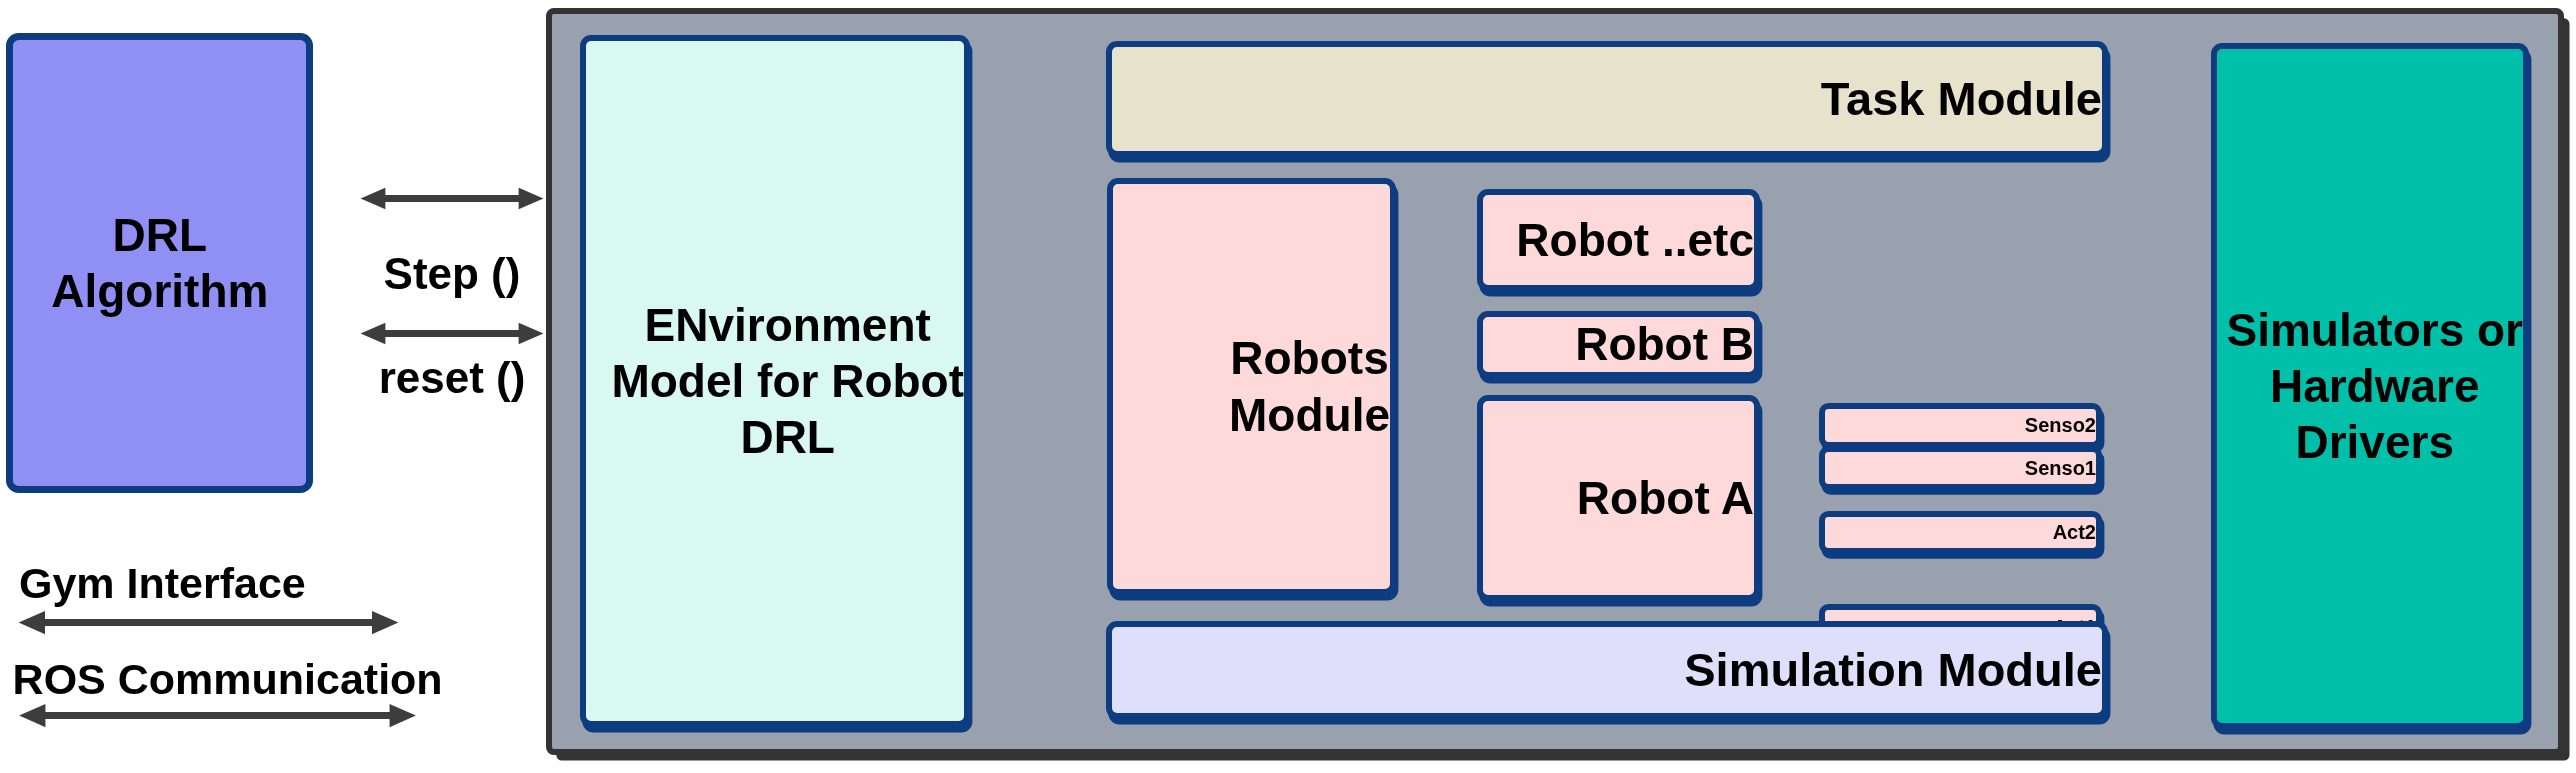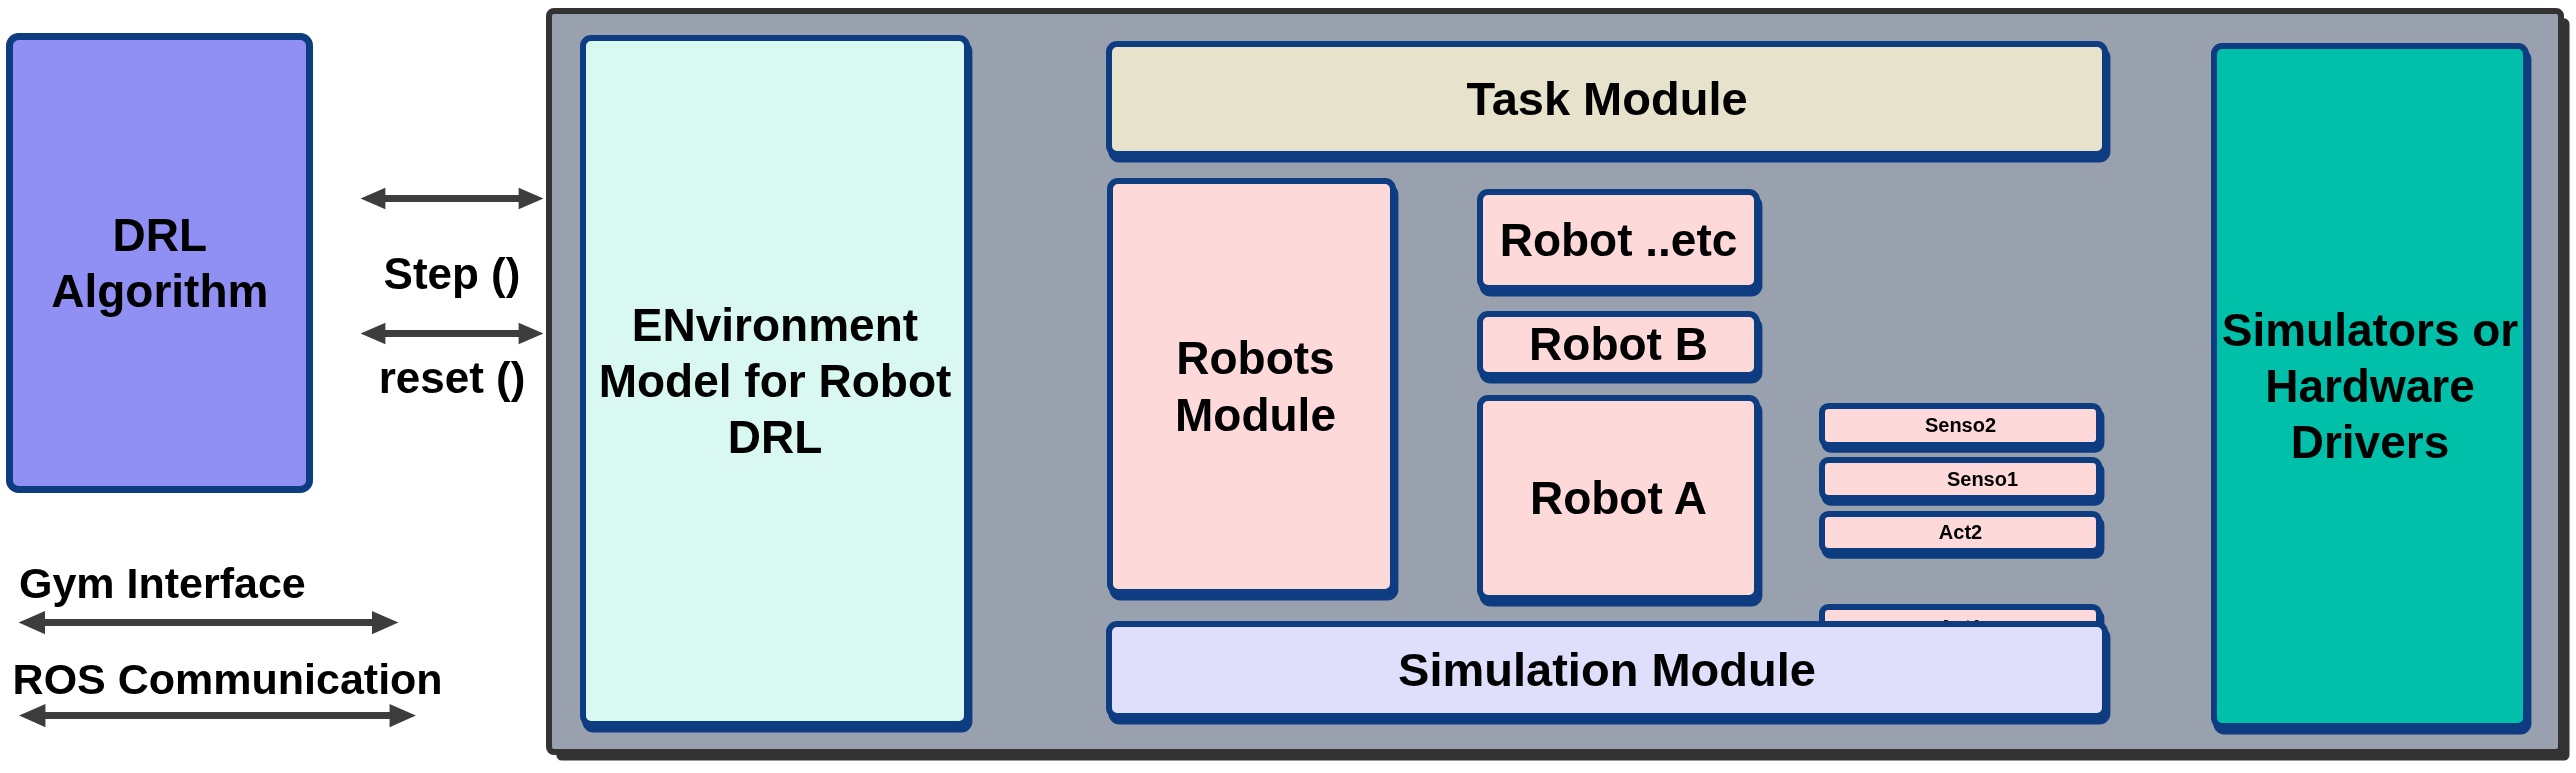--- a/index.html
+++ b/index.html
@@ -20,31 +20,31 @@
   .ros-label{left:12.6px;top:640px;margin-top:16px;}
   svg.arrow{display:block;}
 
   
   .container-box{left:546px;top:7.9px;width:2018px;height:747px;background:#99a1ae;
                  border:6.3px solid #333333;border-radius:7.9px;
                  box-shadow:7.9px 7.9px 0 -2.4px #333333;}
 
   
   .ibox{border:6.3px solid #0d3c80;border-radius:11px;box-shadow:2.4px 5.5px 0 0 #0d3c80;
-        display:flex;align-items:center;justify-content:center;font-size:46px;}
+        display:flex;align-items:center;justify-content:flex-end;font-size:46px;}
   .env-box{left:580px;top:35px;width:390px;height:692px;background:#d9f8f1;}
   .task-box{left:1106px;top:41px;width:1002px;height:116px;background:#e7e2cc;font-size:47px;}
   .robots-box{left:1107px;top:178px;width:289px;height:417px;background:#fdd9d9;padding-left:8px;}
   .robot-etc-box{left:1477px;top:189px;width:283px;height:102px;background:#fdd9d9;}
   .robot-b-box{left:1477px;top:311px;width:283px;height:67px;background:#fdd9d9;}
   .robot-a-box{left:1477px;top:395px;width:283px;height:206px;background:#fdd9d9;}
   .mini{left:1819px;width:283px;background:#fdd9d9;border-width:6.3px;border-radius:9.4px;
         font-size:20px;box-shadow:2.4px 4.7px 0 0 #0d3c80;}
   .senso2-box{top:403px;height:45px;}
-  .senso1-box{top:457px;height:44px;padding-left:44px;}
+  .senso1-box{top:446px;height:44px;padding-left:44px;}
   .act2-box{top:511px;height:43px;}
   .act1-box{top:556px;height:46px;margin-top:48px;}
   .sim-box{left:1106px;top:621px;width:1002px;height:98px;background:#dfdffc;font-size:47px;}
   .simulators-box{left:2211px;top:43px;width:318px;height:686px;background:#01c0aa;}
 </style>
 </head>
 <body>
 
 <div class="abs container-box"></div>
 

